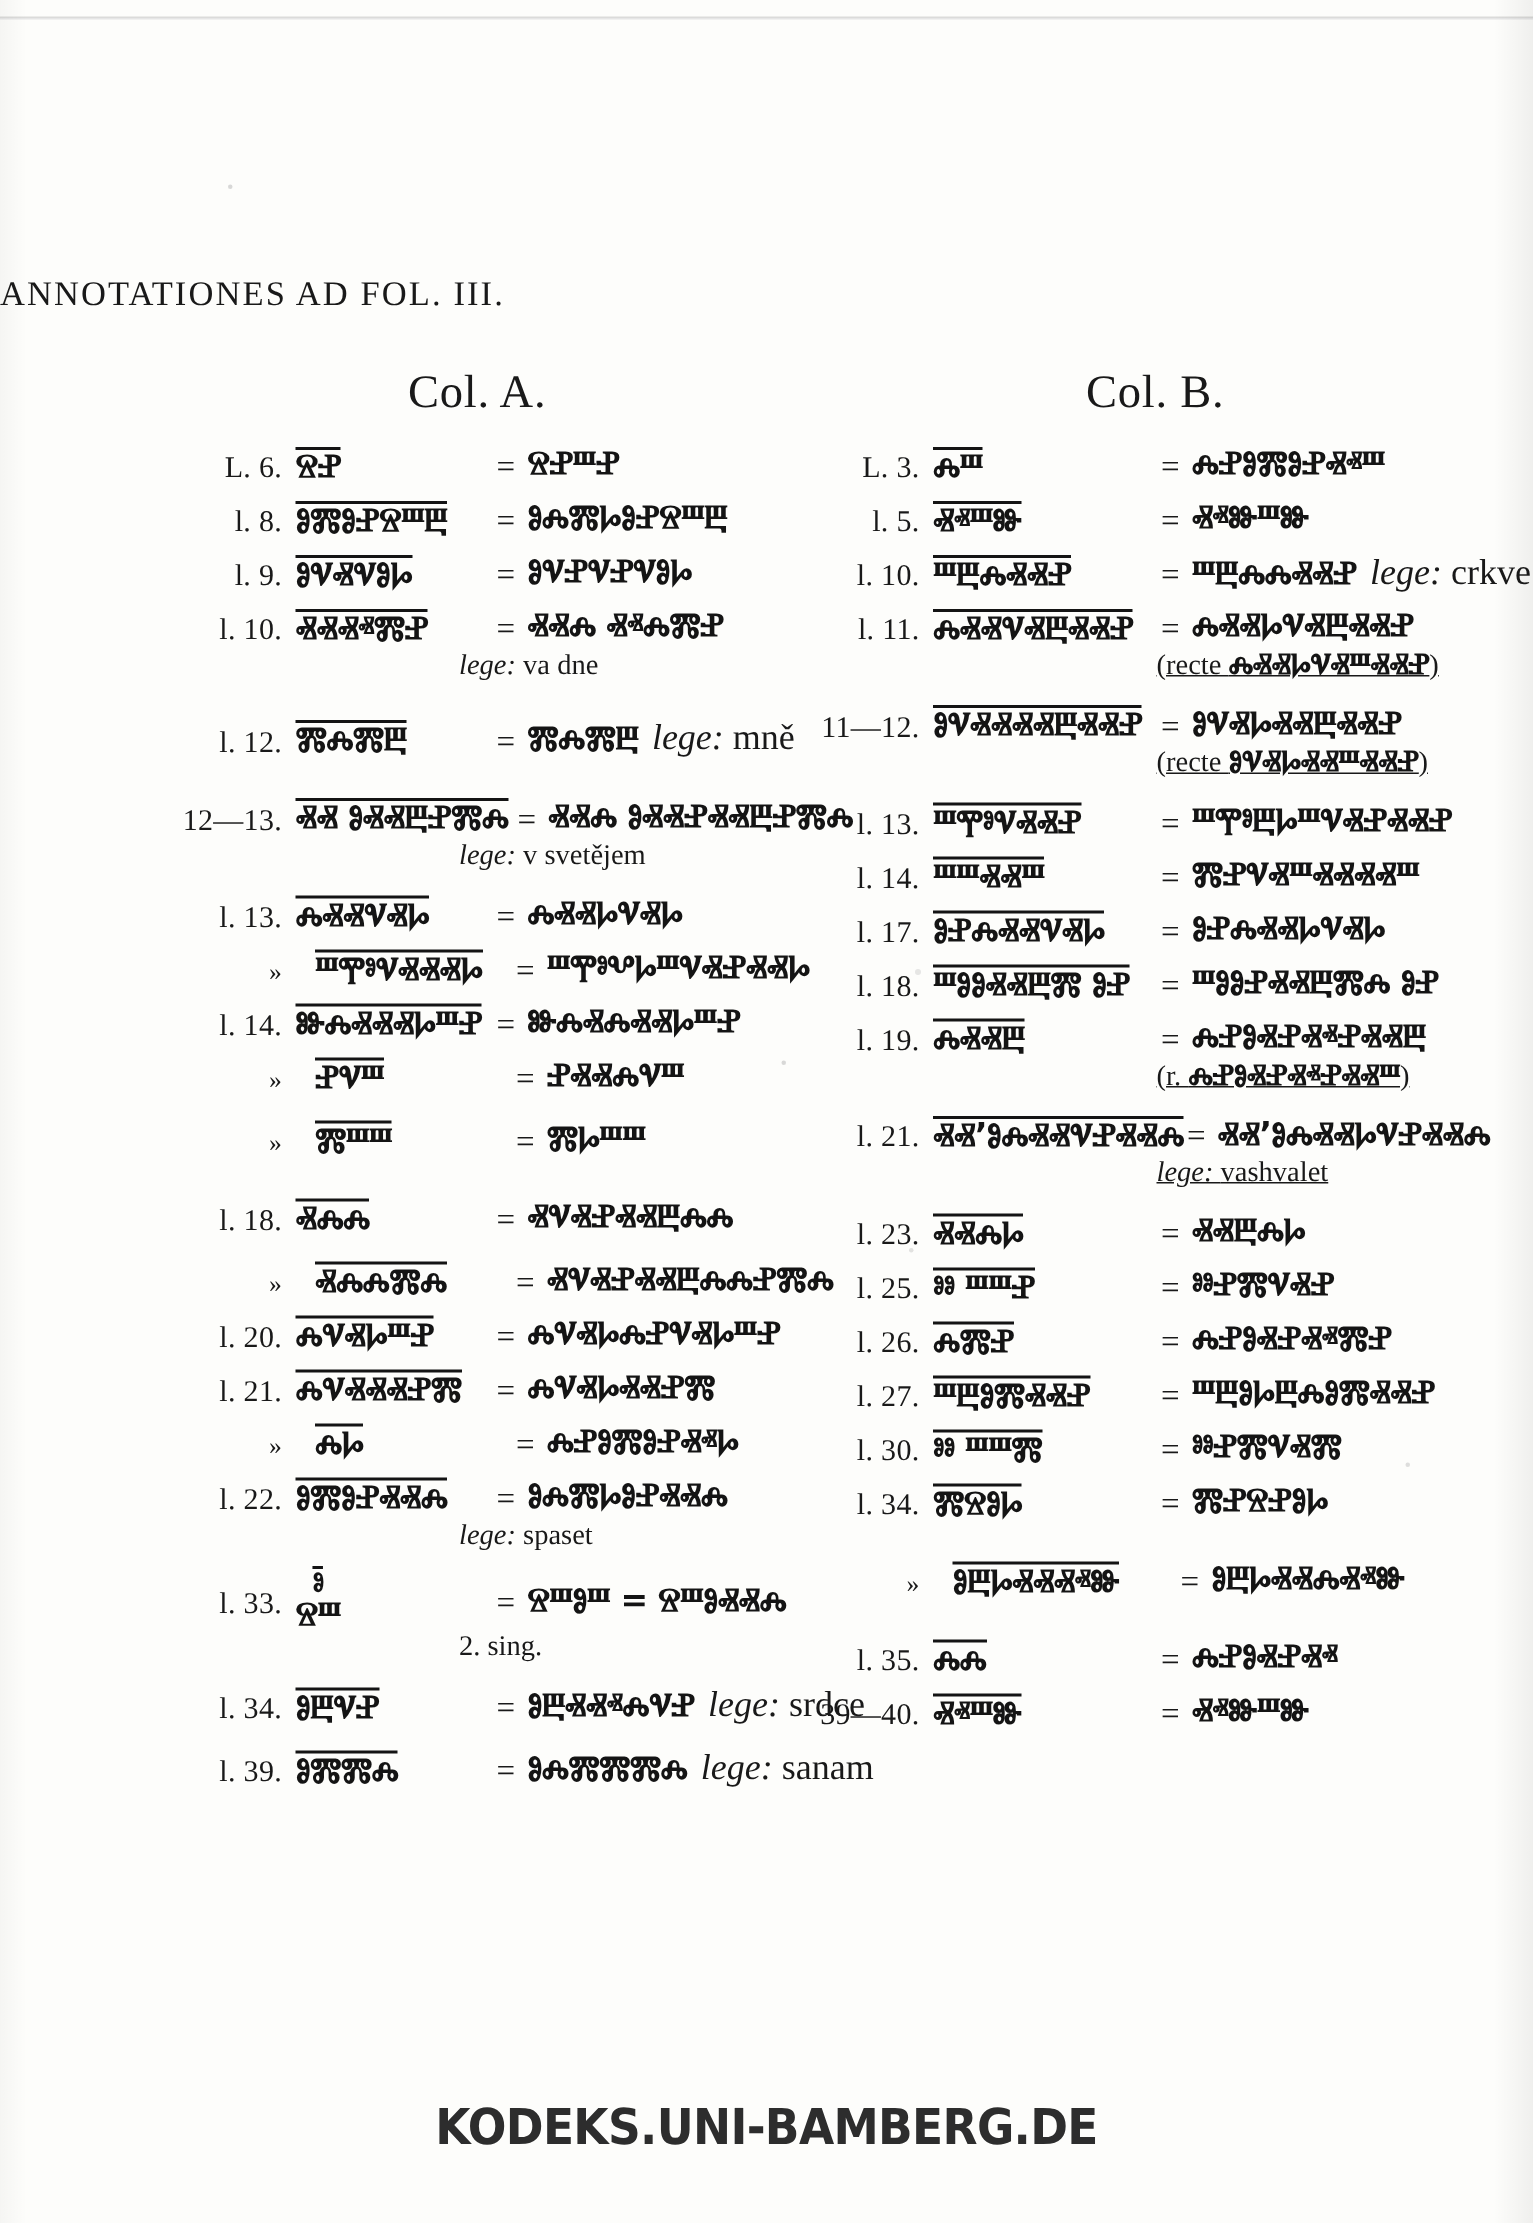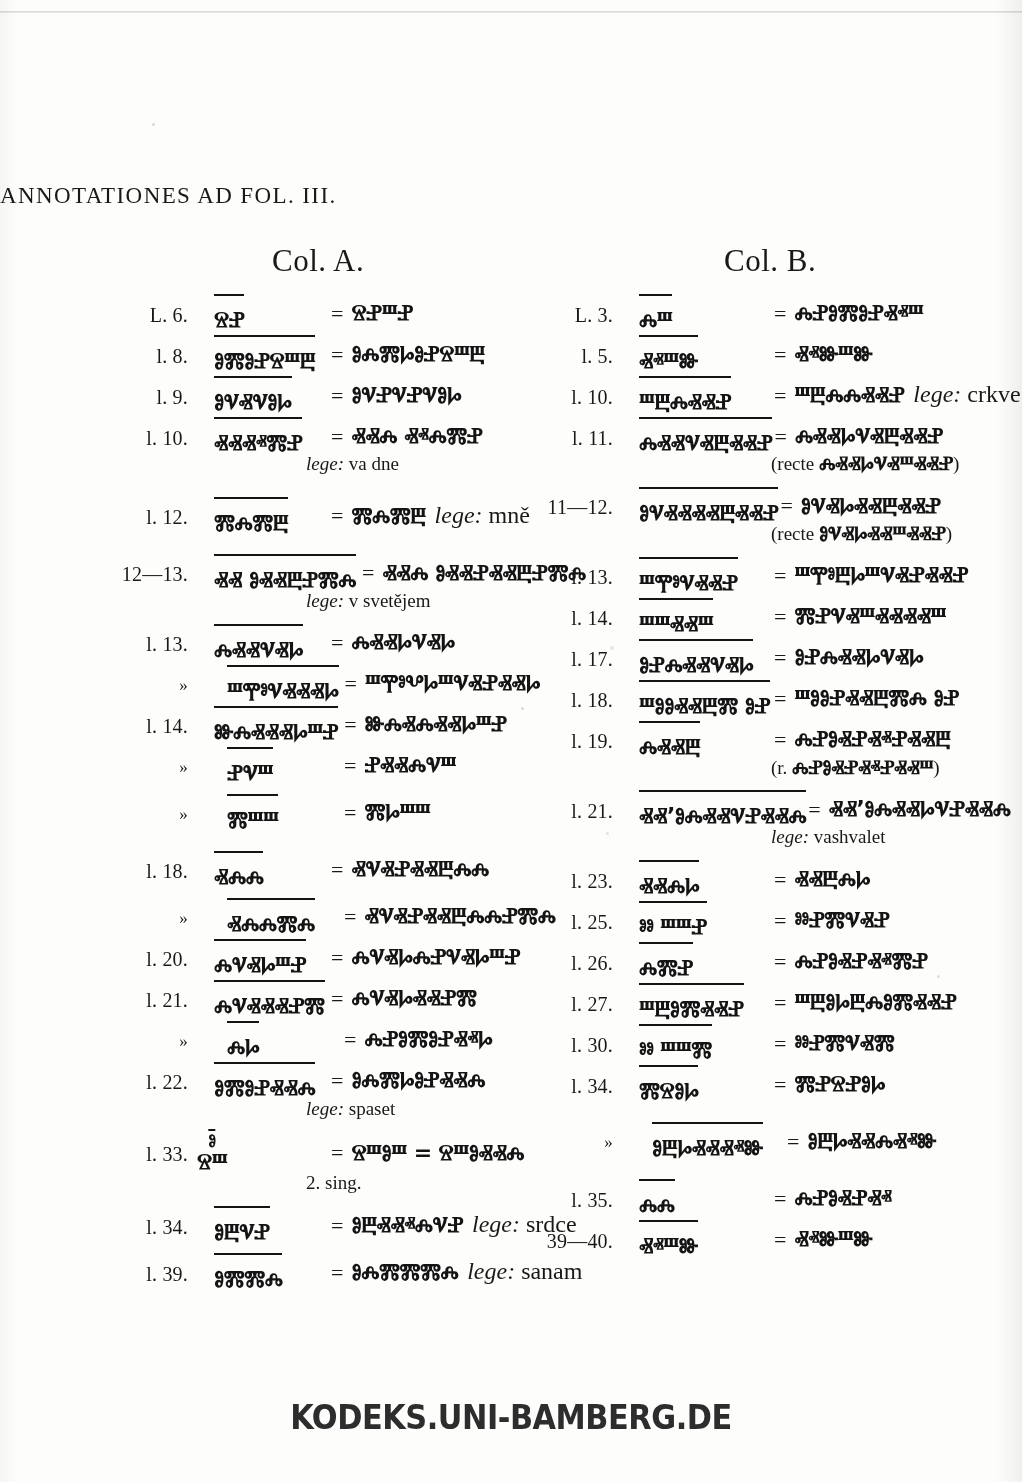--- a/index.html
+++ b/index.html
@@ -83,45 +83,44 @@
     font-size:22px;
     letter-spacing:-0.6px;
     line-height:1.05;
     color:#141414;
   }
   .gl.small{font-size:20px;}
 
   
   .titlo{
     border-top:2.5px solid #141414;
-    padding-top:13px;
+    padding-top:1px;
     display:inline-block;
     line-height:1.0;
-    margin-left:17px;
   }
   
   .supbox{display:inline-block;position:relative;padding-top:19px;vertical-align:bottom;}
   .supbox .sup{
     position:absolute;top:-2px;left:50%;transform:translateX(-50%);
     font-size:17px;
     border-top:2.5px solid #141414;
     padding-top:1px;
     white-space:nowrap;
   }
 
   
   .note{
     font-size:19px;
     padding-left:196px;
     margin-top:-2px;
     margin-bottom:3px;
     white-space:nowrap;
     line-height:1.25;
   }
-  .col.b .note{padding-left:236px;}
+  .col.b .note{padding-left:236px;text-decoration:underline;}
   .note .lege{font-style:italic;}
   .note .rom{font-style:normal;}
 
   
   .inline-note{
     font-size:24px;
     margin-left:9px;
     white-space:nowrap;
   }
   .inline-note .lege{font-style:italic;}

